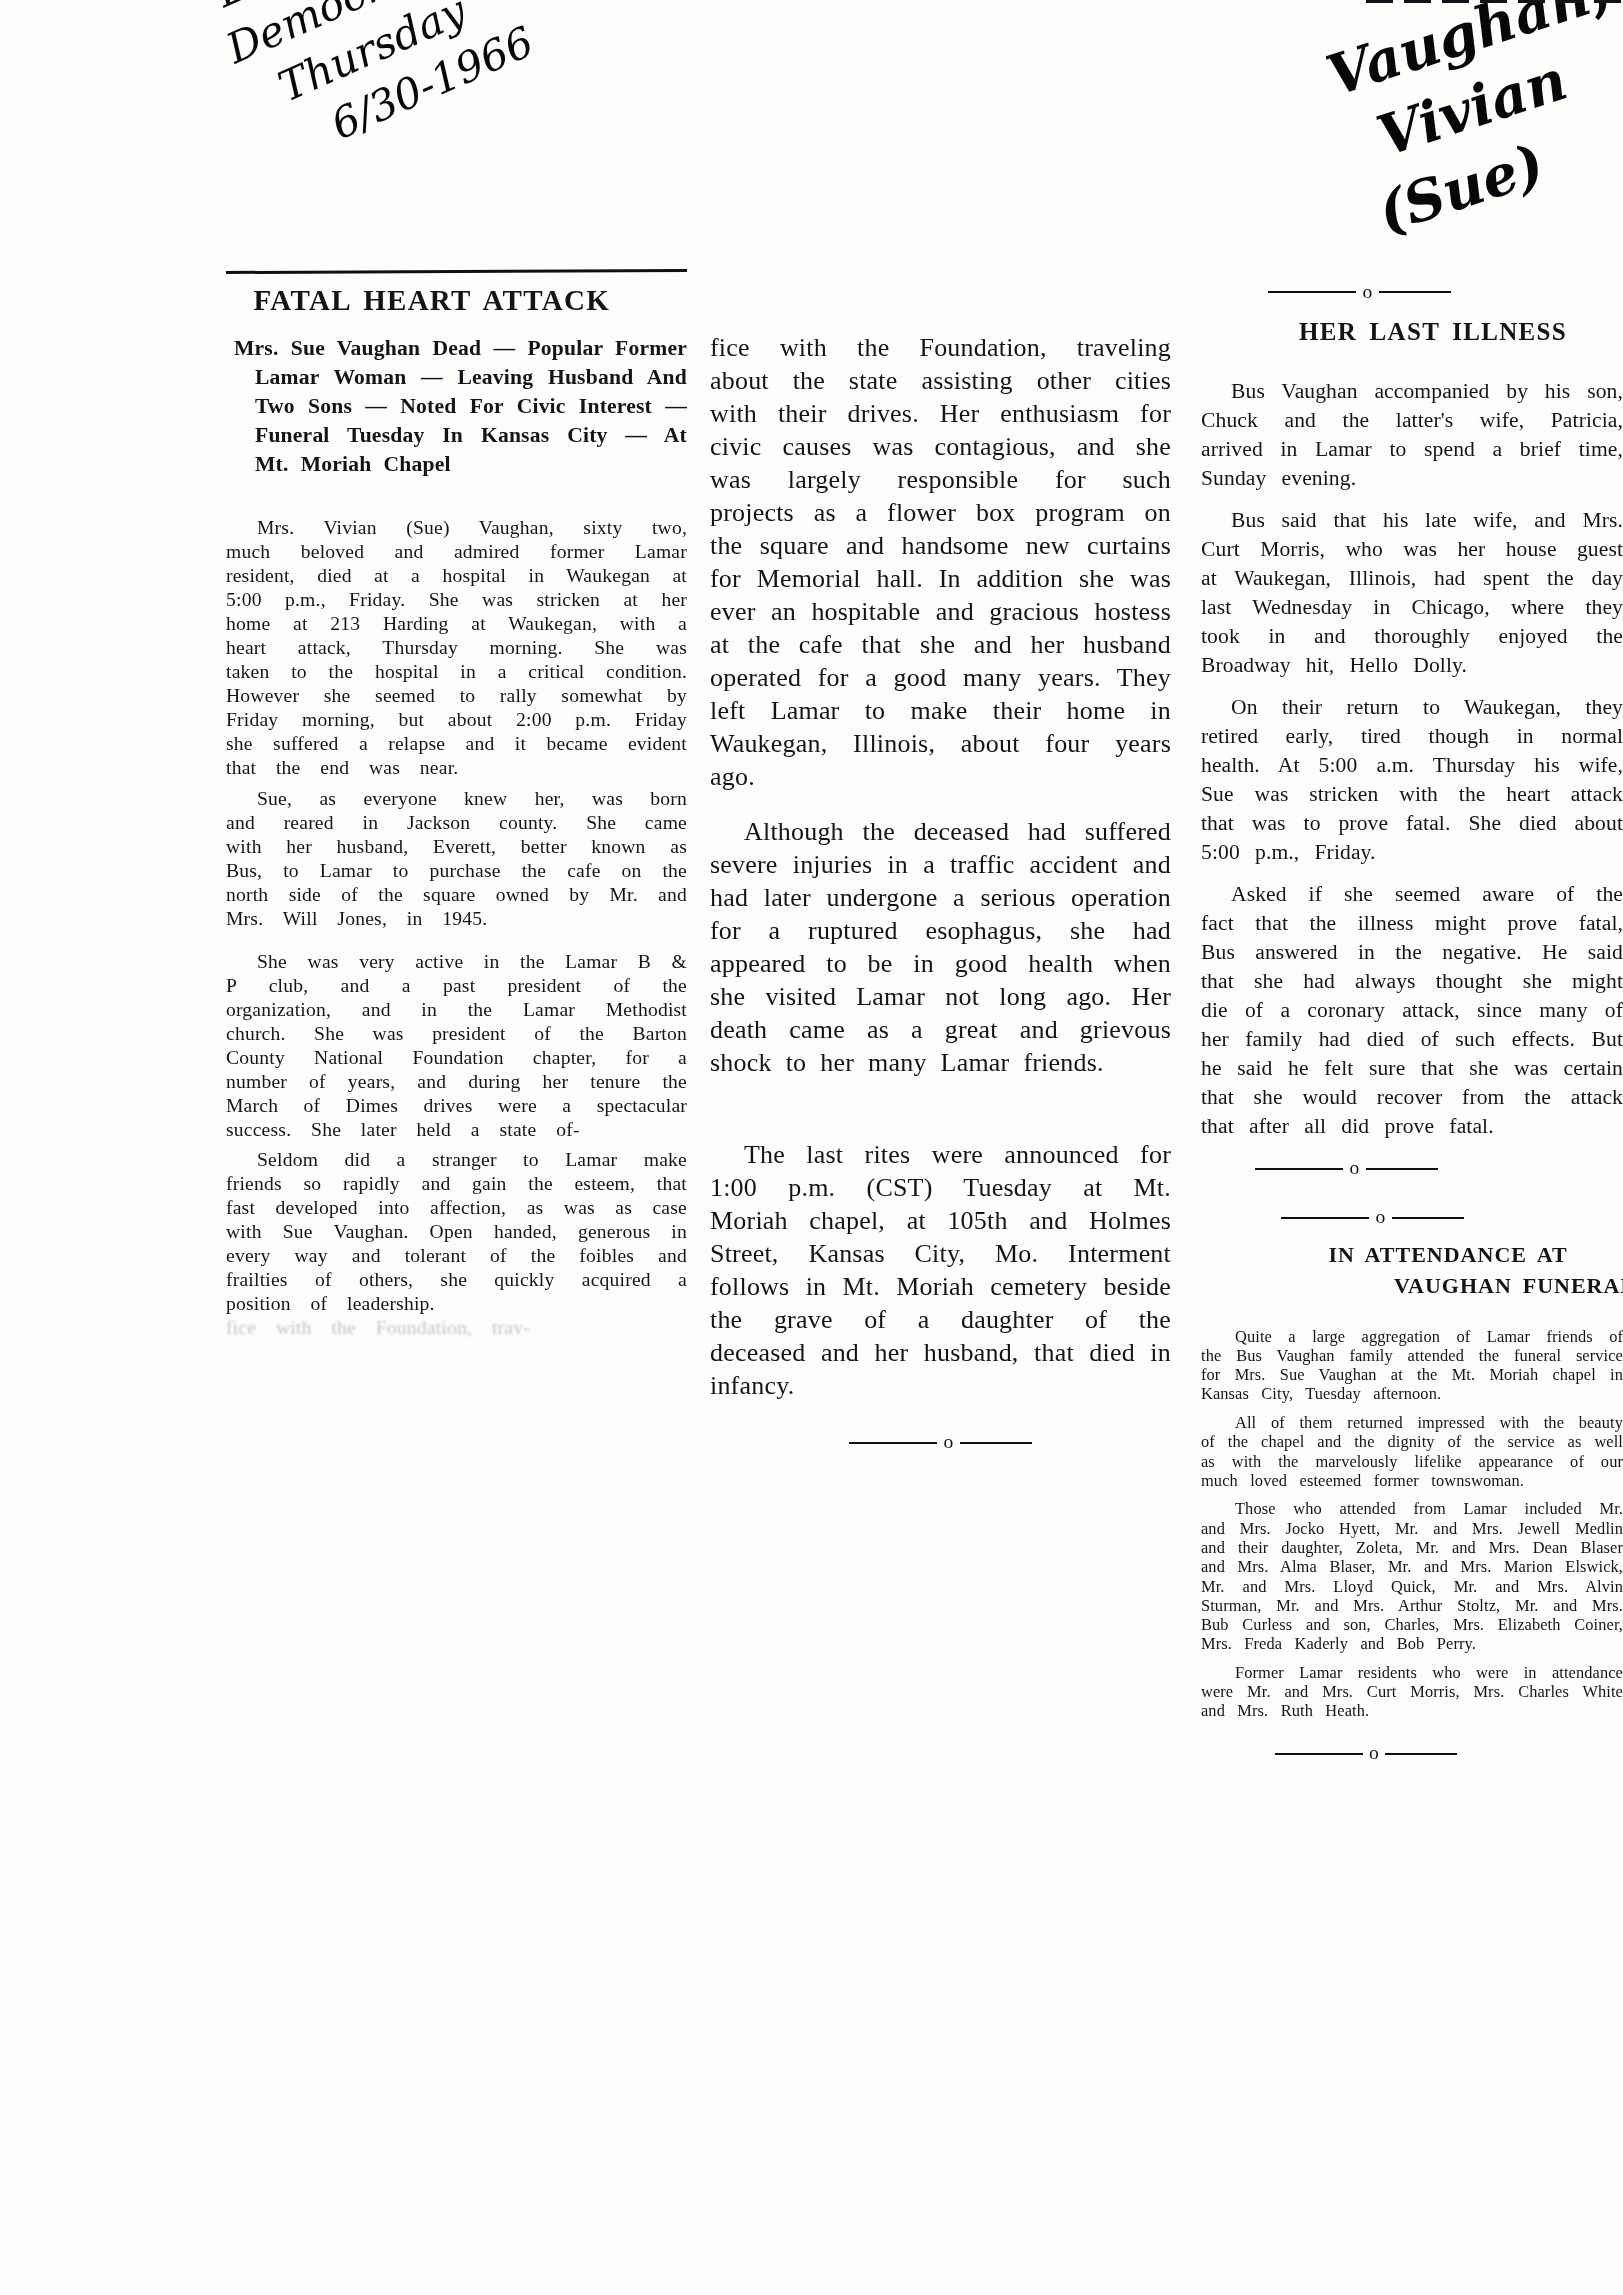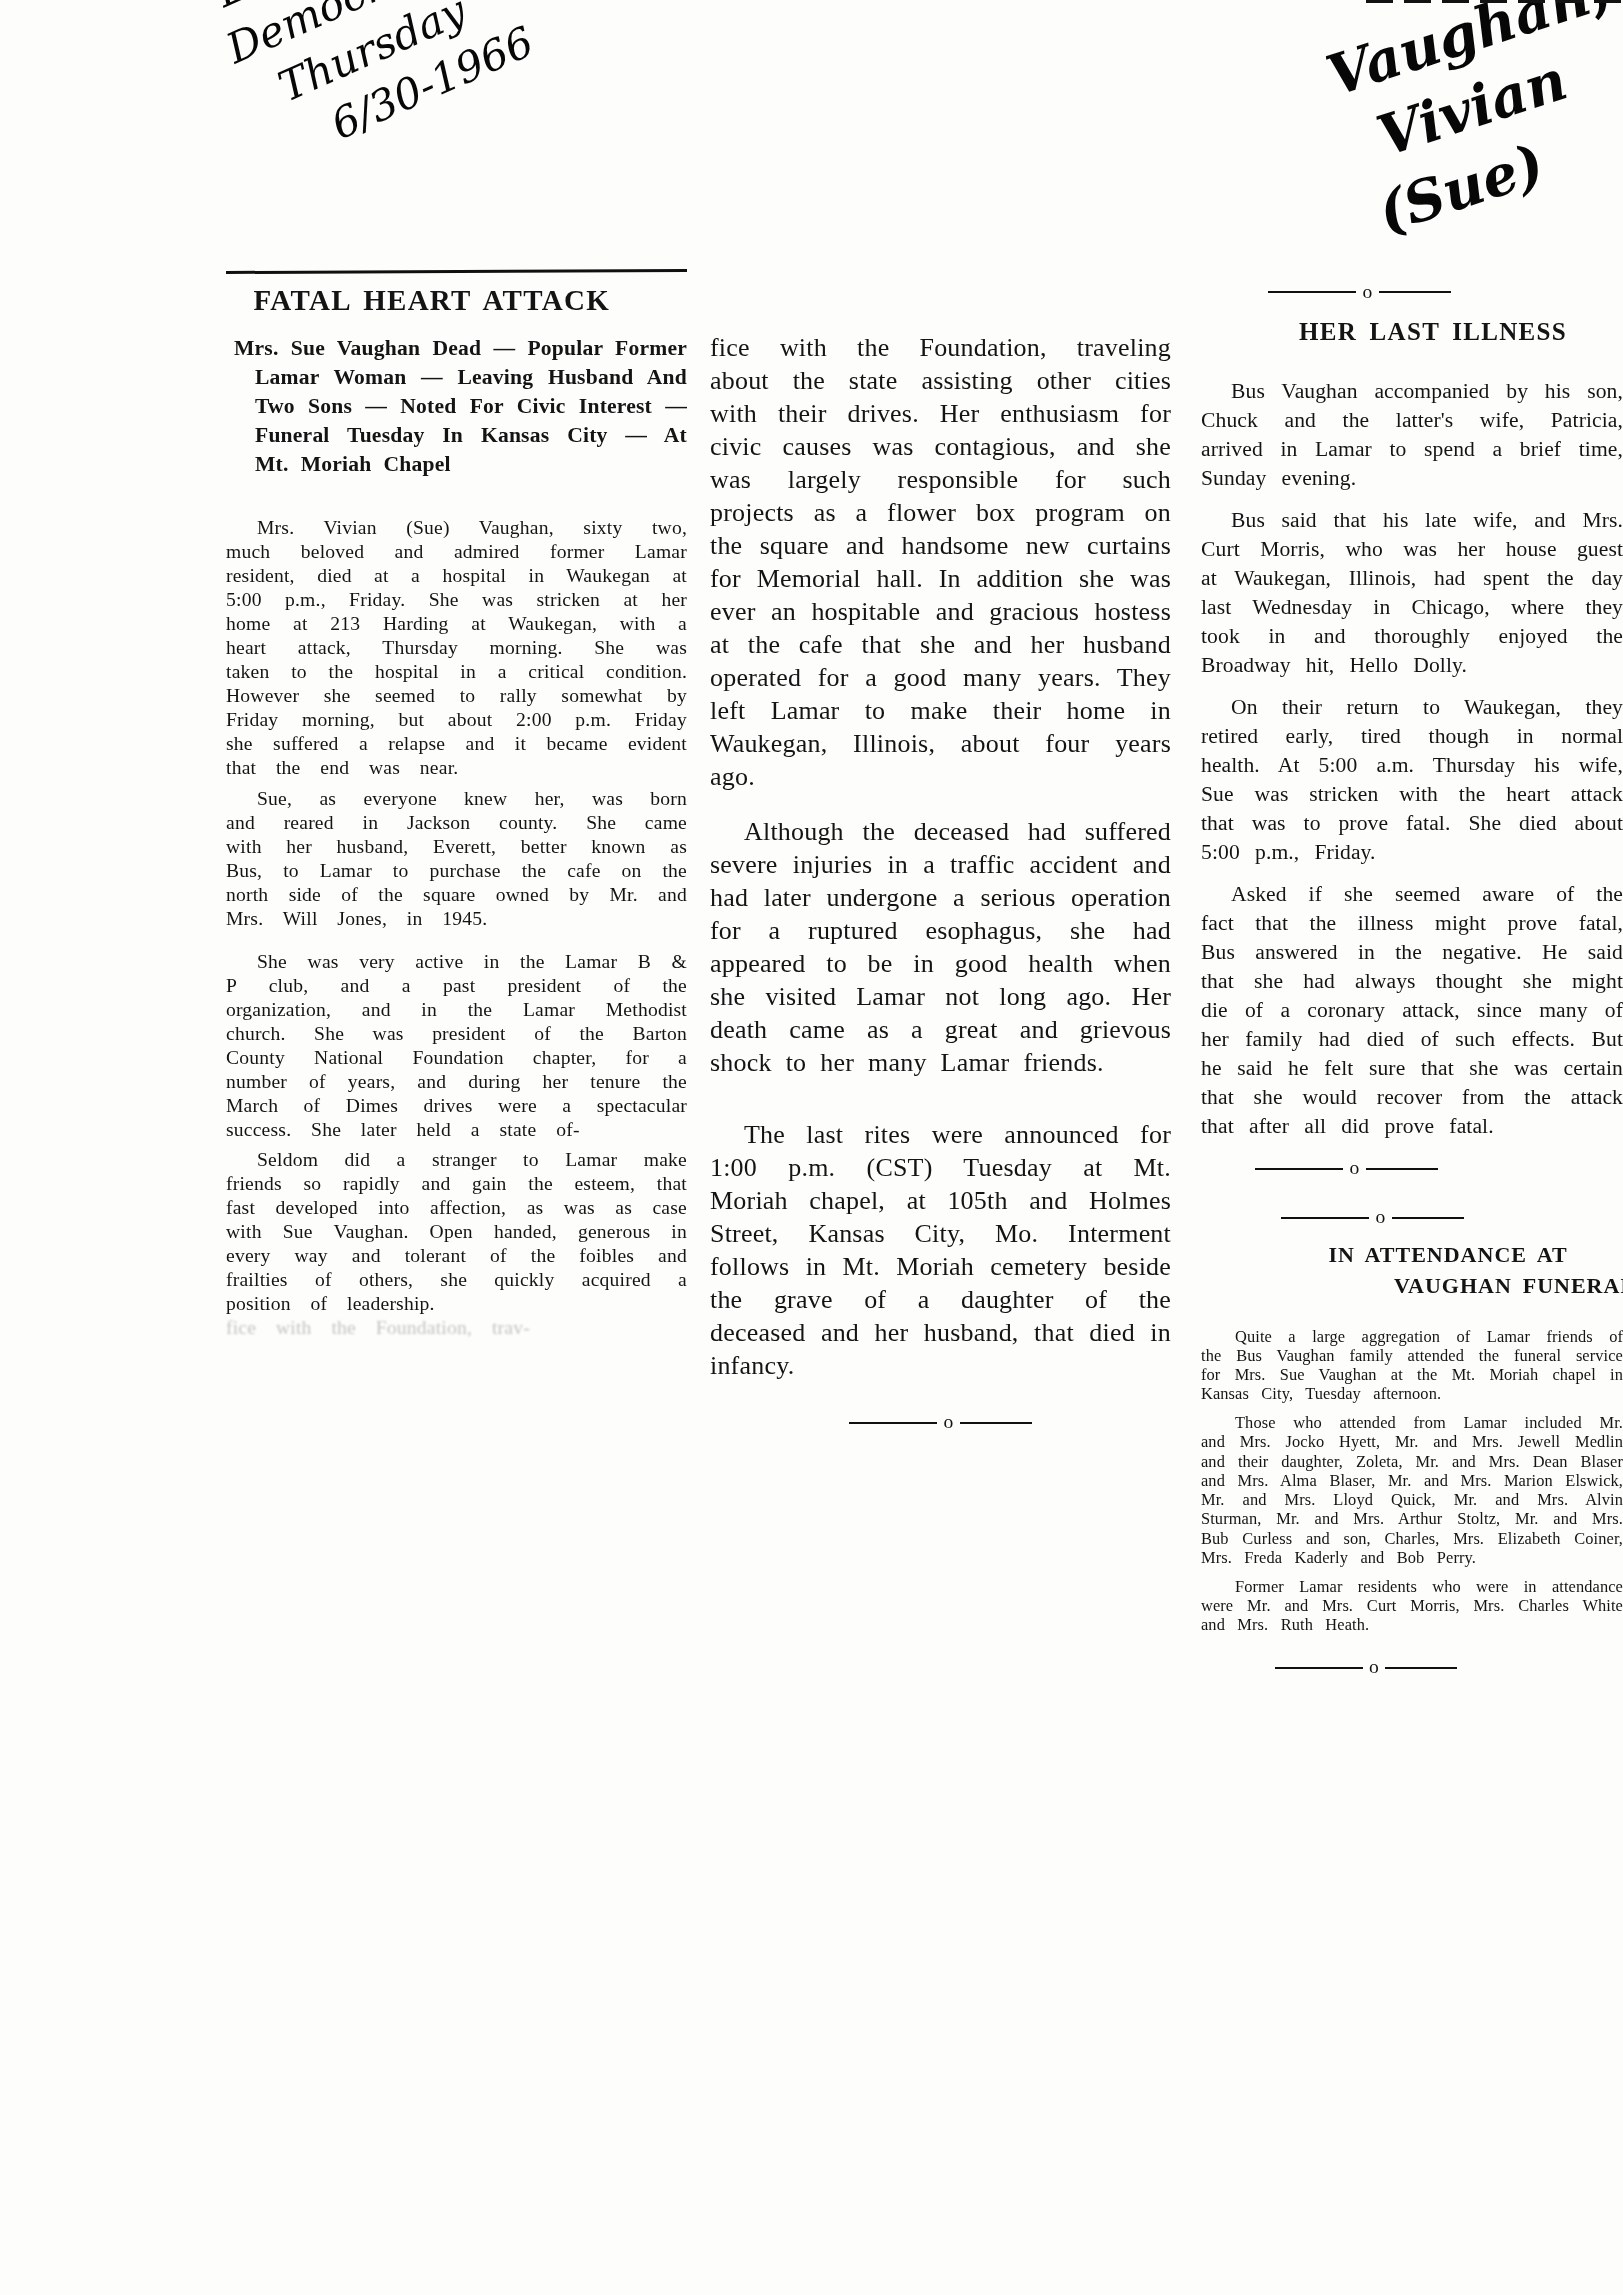--- a/index.html
+++ b/index.html
@@ -33,21 +33,21 @@
   .col-left .body-para { text-indent:31px; }
   .col-left .p0 { margin-top:37px; }
   .col-left .p1 { margin-top:7px; }
   .col-left .p2 { margin-top:5.2px; }
   .col-left .p3 { margin-top:19.6px; }
   .faded-line { opacity:0.26; filter:blur(0.8px); margin-top:5.2px; text-indent:0; }
 
   .col-mid { left:710px; top:331px; width:461px; font-size:26px; line-height:33px; word-spacing:0.28em; letter-spacing:0.2px; }
   .col-mid .mp1 { margin-top:22px; text-indent:34px; }
   .col-mid .mp2 { margin-top:5.2px;  text-indent:34px; }
-  .col-mid .mp3 { margin-top:39px; text-indent:34px;font-family:Liberation Serif, serif; }
+  .col-mid .mp3 { margin-top:59px; text-indent:34px;font-family:Liberation Serif, serif; }
 
   .col-right { left:1201px; top:0; width:422px; font-size:21.6px; line-height:29px; word-spacing:0.45em; letter-spacing:0.1px; }
   .dashed-rule { margin-left:165px; width:257px; height:2.6px;
     background:repeating-linear-gradient(90deg,#131313 0 27.5px, transparent 27.5px 38px); }
   .sec-title { font-weight:bold; font-size:25px; line-height:29px; letter-spacing:1.3px; word-spacing:0.2em; margin:14.4px 0 0 98px; text-align:left; white-space:nowrap; }
   .col-right .s1p0 { margin-top:31px; text-indent:30px; }
   .col-right .s1p  { margin-top:13px; text-indent:30px; }
   .sec2-title { font-weight:bold; font-size:22px; line-height:31px; letter-spacing:1px; word-spacing:0.2em; margin-top:10.5px; text-align:center; }
   .sec2-title .t0 { display:block; margin-left:72px; white-space:nowrap; }
   .sec2-title .t1 { display:block; margin-left:193px; white-space:nowrap; }
@@ -134,20 +134,21 @@
       <span class="bar br"></span>
     </div>
 
     <div class="sec2-title">
       <span class="t0">IN ATTENDANCE AT</span>
       <span class="t1">VAUGHAN FUNERAL.</span>
     </div>
 
     <div class="sec2-body">
       <p class="s2p0">Quite a large aggregation of Lamar friends of the Bus Vaughan family attended the funeral service for Mrs. Sue Vaughan at the Mt. Moriah chapel in Kansas City, Tuesday afternoon.</p>
+      <p class="s2p">All of them returned impressed with the beauty of the chapel and the dignity of the service as well as with the marvelously lifelike appearance of our much loved esteemed former townswoman.</p>
       <p class="s2p">Those who attended from Lamar included Mr. and Mrs. Jocko Hyett, Mr. and Mrs. Jewell Medlin and their daughter, Zoleta, Mr. and Mrs. Dean Blaser and Mrs. Alma Blaser, Mr. and Mrs. Marion Elswick, Mr. and Mrs. Lloyd Quick, Mr. and Mrs. Alvin Sturman, Mr. and Mrs. Arthur Stoltz, Mr. and Mrs. Bub Curless and son, Charles, Mrs. Elizabeth Coiner, Mrs. Freda Kaderly and Bob Perry.</p>
       <p class="s2p">Former Lamar residents who were in attendance were Mr. and Mrs. Curt Morris, Mrs. Charles White and Mrs. Ruth Heath.</p>
     </div>
 
     <div class="divider d4">
       <span class="bar bl"></span>
       <span class="oglyph">o</span>
       <span class="bar br"></span>
     </div>
   </div>

